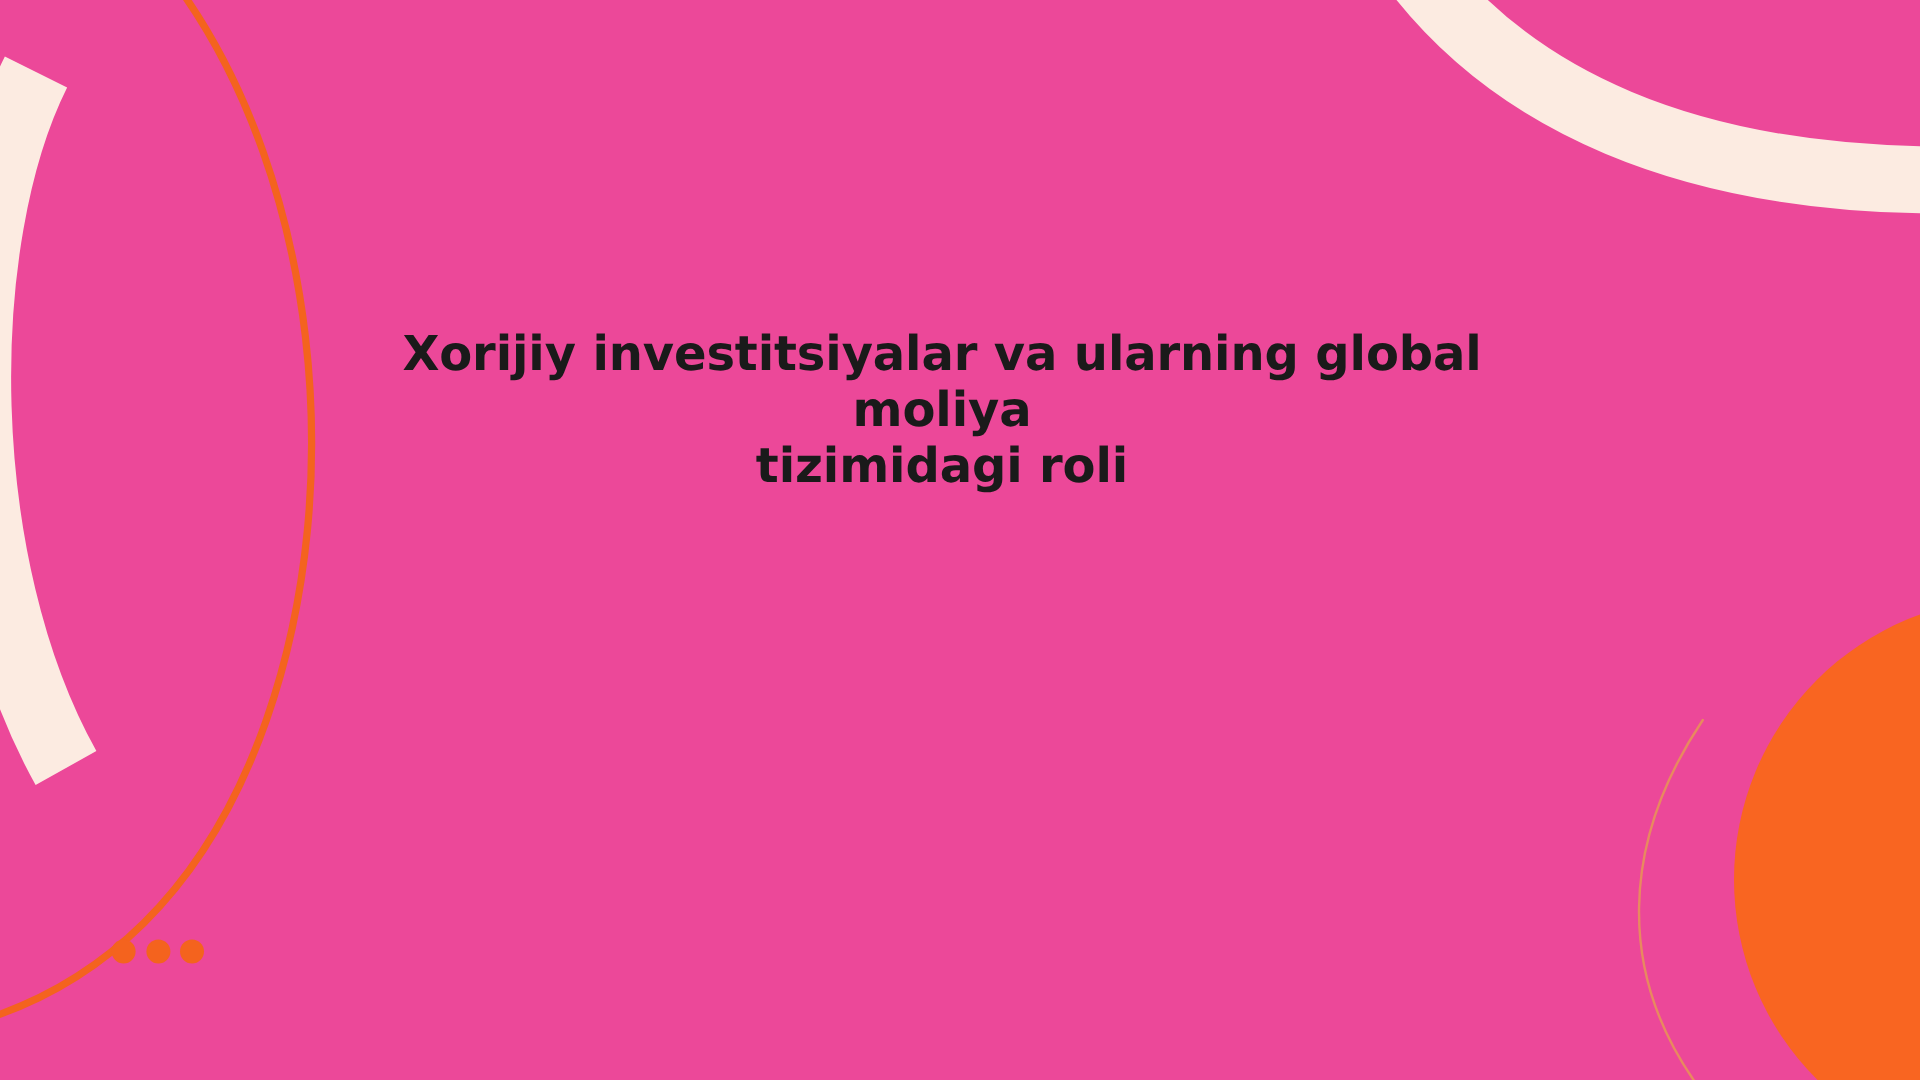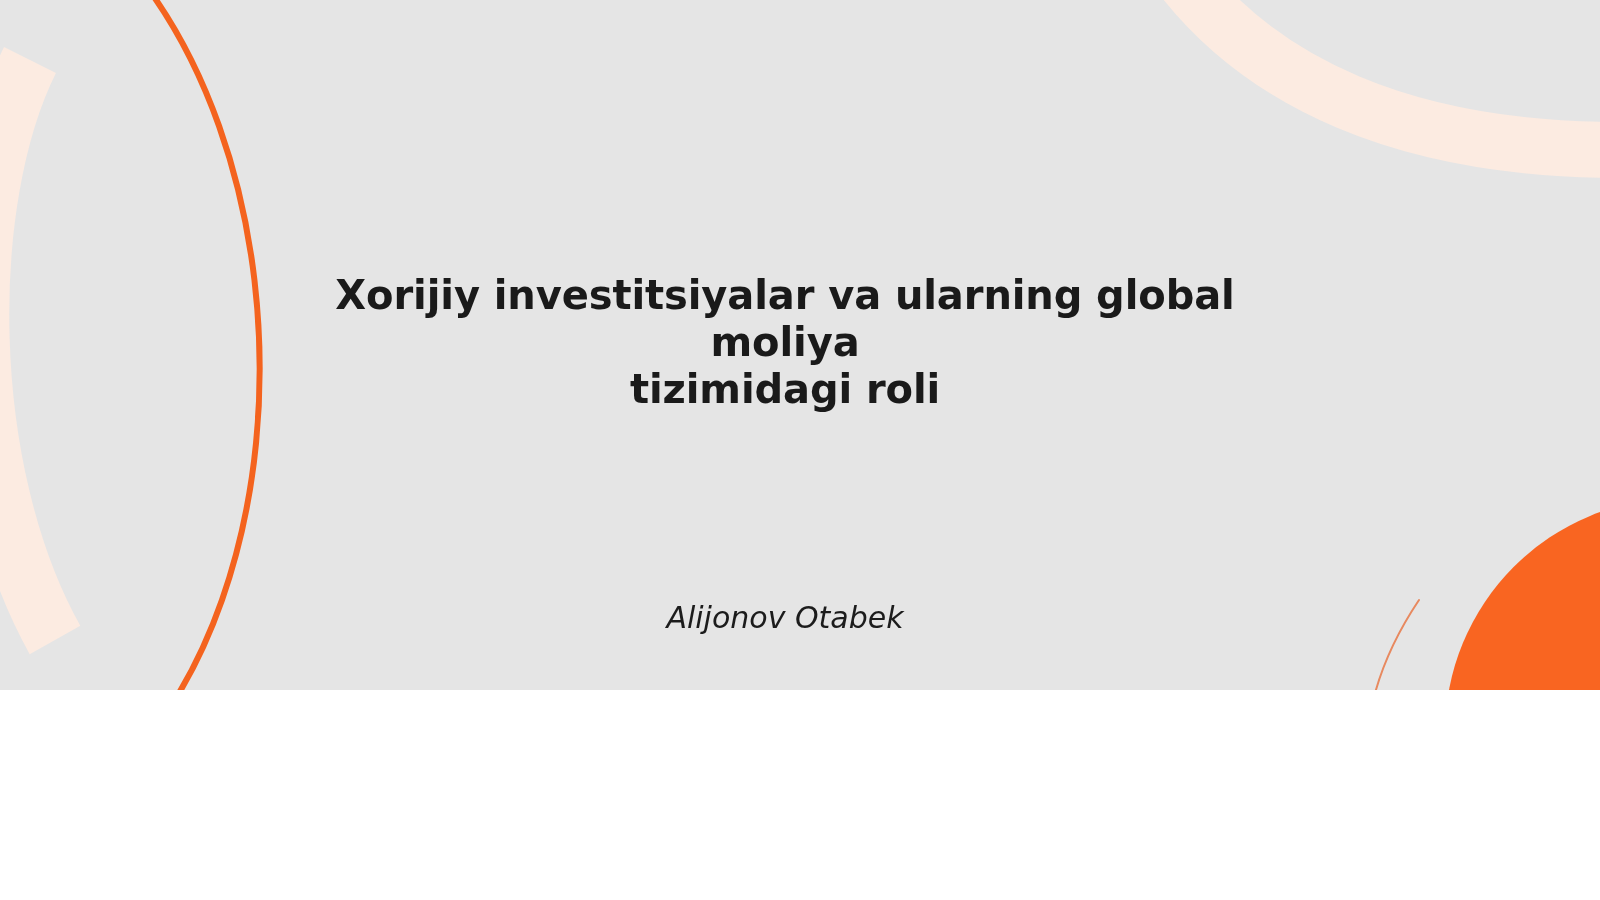--- a/index.html
+++ b/index.html
@@ -3,22 +3,22 @@
 <meta charset="utf-8">
 <style>
   html, body {
     margin: 0;
     padding: 0;
     background: #ffffff;
   }
   #slide {
     position: relative;
     width: 1600px;
-    height: 690px;
-    background: #e5e5e5;
+    height: 900px;
+    background: #ec4899;
     overflow: hidden;
     font-family: "DejaVu Sans", "Liberation Sans", sans-serif;
   }
   #decor-layer {
     position: absolute;
     left: 0;
     top: 0;
     width: 1600px;
     height: 900px;
     pointer-events: none;
@@ -86,18 +86,15 @@
     <circle cx="160" cy="793" r="10" fill="#F4631E"></circle>
   </svg>
 
   <div id="content-layer">
 
     <div class="title-block">
       <h1 class="slide-title">Xorijiy investitsiyalar va ularning global moliya
 tizimidagi roli</h1>
     </div>
 
-    <div class="author-block">
-      <p class="slide-author">Alijonov Otabek</p>
-    </div>
 
   </div>
 </div>
 
 </body></html>

